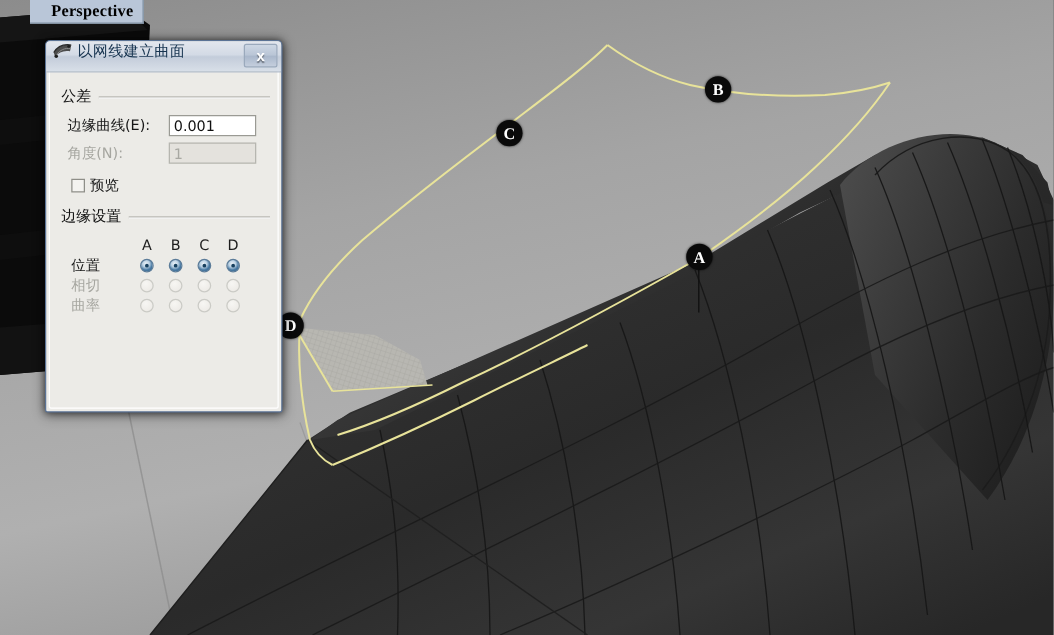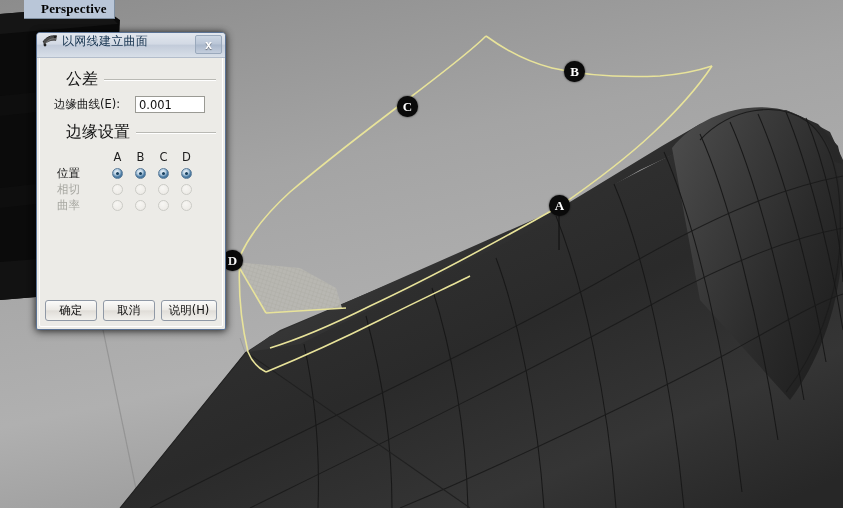--- a/index.html
+++ b/index.html
@@ -135,26 +135,25 @@
     font-size: 12px;
     color: #1a1a1a;
   }
 
   .group-head {
     display: flex;
     align-items: center;
     margin: 5px 0 6px 3px;
   }
   .group-head .g-label {
-    font-size: 16px;
+    font-size: 12px;
     color: #111;
     font-family: "DejaVu Sans", sans-serif;
     white-space: nowrap;
     padding-right: 6px;
-    margin-left: 17px;
   }
   .group-head .g-rule {
     flex: 1 1 auto;
     height: 1px;
     background: #b9b9b4;
     border-bottom: 1px solid #ffffff;
   }
 
   .field-row {
     display: flex;
@@ -446,21 +445,29 @@
         <span class="g-label">公差</span>
         <span class="g-rule"></span>
       </div>
 
       <div class="field-row">
         <span class="field-label">边缘曲线(E):</span>
         <input class="field-input" type="text" value="0.001" style="">
       </div>
 
 
-
+      <div class="field-row">
+        <span class="field-label disabled">角度(N):</span>
+        <input class="field-input disabled" type="text" disabled="" value="1" style="">
+      </div>
+
+      <div class="check-row">
+        <span class="checkbox"></span>
+        <span class="check-label">预览</span>
+      </div>
 
       <div class="group-head" style="margin-top:9px;">
         <span class="g-label">边缘设置</span>
         <span class="g-rule"></span>
       </div>
 
       <div id="matrix">
 
         <div class="matrix-row">
           <span class="row-label"></span>
@@ -514,20 +521,15 @@
           <span class="radio-cell">
               <span class="radio disabled"></span>
             </span>
           <span class="radio-cell">
               <span class="radio disabled"></span>
             </span>
         </div>
       </div>
     </div>
 
-    <div id="button-row">
-      <div class="dlg-button">确定</div>
-      <div class="dlg-button">取消</div>
-      <div class="dlg-button">说明(H)</div>
-    </div>
   </div>
 
 </div>
 
 </body></html>

